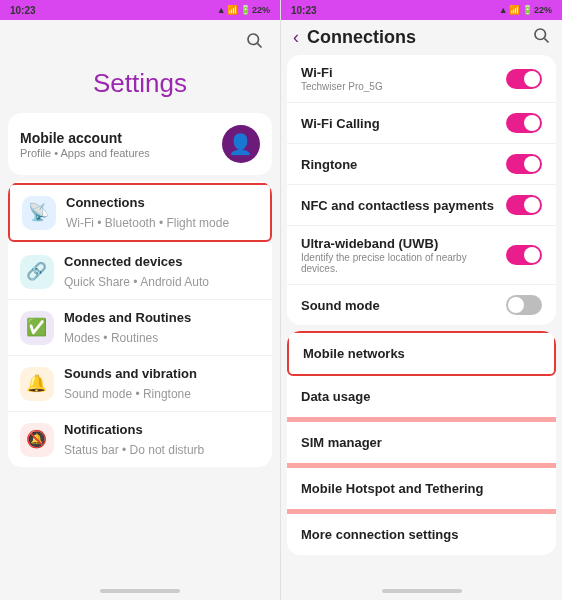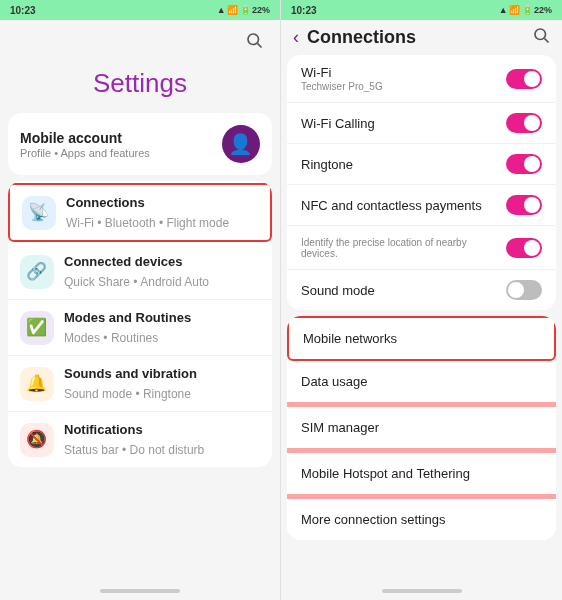--- a/index.html
+++ b/index.html
@@ -32,21 +32,21 @@
       flex-direction: column;
       overflow: hidden;
     }
 
     
     .status-bar {
       display: flex;
       justify-content: space-between;
       align-items: center;
       padding: 4px 10px;
-      background: #86efac;
+      background: #d946ef;
       font-size: 10px;
       font-weight: 600;
       color: #333;
       height: 20px;
     }
     .status-icons {
       display: flex;
       align-items: center;
       gap: 2px;
       font-size: 9px;
@@ -201,21 +201,21 @@
       padding: 10px 14px;
       border-bottom: 1px solid #f0f0f0;
       cursor: pointer;
     }
     .conn-item:last-child { border-bottom: none; }
     .conn-label {
       flex: 1;
     }
     .conn-title {
       font-size: 13px;
-      font-weight: 400;
+      font-weight: 700;
       color: #222;
     }
     .conn-sub {
       font-size: 10px;
       color: #888;
       margin-top: 1px;
     }
 
     
     .toggle {
@@ -248,21 +248,21 @@
       cursor: pointer;
       background: #fff;
     }
     .plain-item:last-child { border-bottom: none; }
     .plain-item.highlighted {
       border: 2px solid #e53935;
       border-radius: 6px;
     }
     .plain-title {
       font-size: 13px;
-      font-weight: 400;
+      font-weight: 700;
       color: #222;
       flex: 1;
     }
 
     
     .bottom-bar {
       height: 18px;
       display: flex;
       align-items: center;
       justify-content: center;
@@ -410,20 +410,21 @@
       <div class="conn-label">
         <div class="conn-title">NFC and contactless payments</div>
       </div>
       <div class="toggle on">
           <div class="toggle-knob"></div>
         </div>
     </div>
 
     <div class="conn-item">
       <div class="conn-label">
+        <div class="conn-title">Ultra-wideband (UWB)</div>
         <div class="conn-sub">Identify the precise location of nearby devices.</div>
       </div>
       <div class="toggle on">
           <div class="toggle-knob"></div>
         </div>
     </div>
 
     <div class="conn-item">
       <div class="conn-label">
         <div class="conn-title">Sound mode</div>

